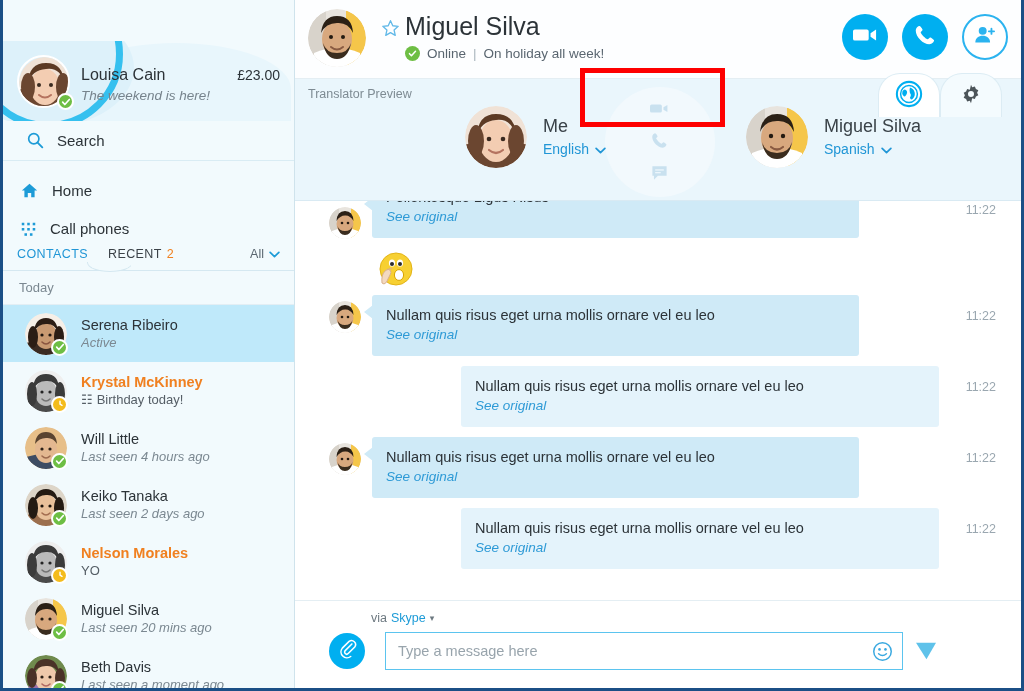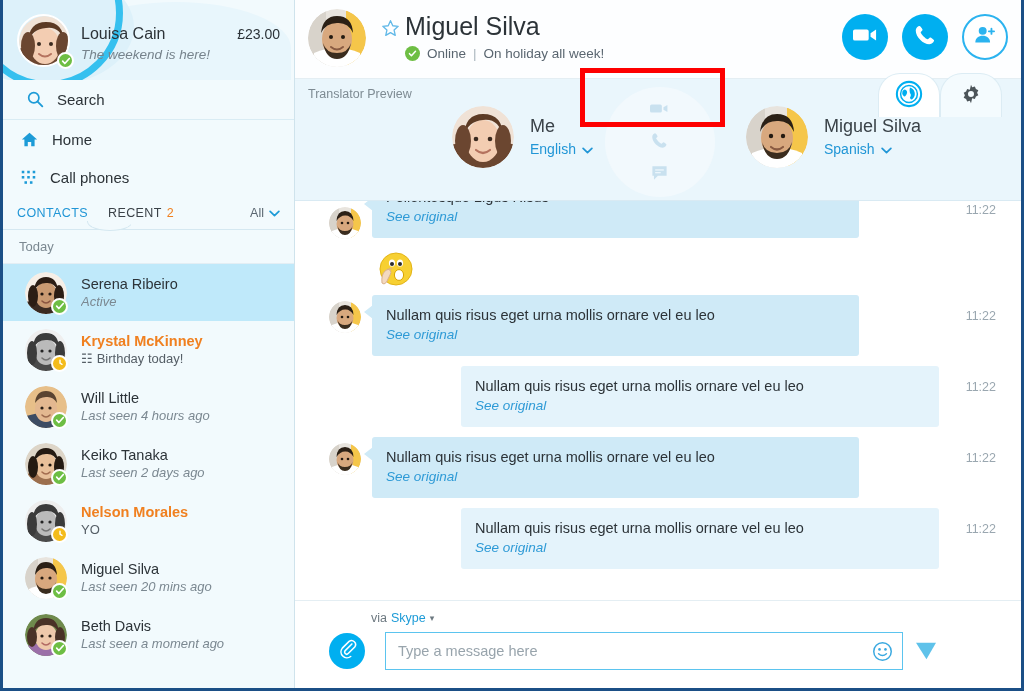--- a/index.html
+++ b/index.html
@@ -25,20 +25,21 @@
     width: 292px; height: 688px;
     background: #f2fafd;
     border-right: 1px solid #cfe3ec;
     overflow: hidden;
   }
   .sb-hero {
     position: relative;
     height: 80px;
     background: #f2fafd;
     overflow: hidden;
+    margin-top: 41px;
   }
   .cloud-arc {
     position: absolute;
     left: -30px; top: -62px;
     width: 150px; height: 150px;
     border-radius: 50%;
     border: 7px solid #35c0ef;
     box-sizing: border-box;
   }
   .cloud-fill {
@@ -90,21 +91,21 @@
     height: 40px;
     display: flex; align-items: center;
     padding-left: 24px;
     border-bottom: 1px solid #d9ecf4;
     cursor: text;
   }
   .sb-search .lbl { font-size: 15px; color: #2c3338; margin-left: 13px; }
 
   .sb-nav-item {
     height: 38px;
-    display: flex; align-items: center;
+    display: flex; align-items: flex-end;
     padding-left: 18px; cursor: pointer;
   }
   .sb-nav-item .lbl { font-size: 15px; color: #2c3338; margin-left: 14px; }
 
   .sb-tabs {
     position: relative;
     height: 34px;
     display: flex; align-items: center;
     padding: 0 14px;
     border-bottom: 1px solid #d5e8f1;
@@ -252,21 +253,21 @@
     width: 110px; height: 110px; border-radius: 50%;
     background: #f2f9fd;
     display: flex; flex-direction: column;
     align-items: center; justify-content: center; gap: 9px;
   }
   .tp-center svg { width: 19px; height: 19px; opacity: .55; }
   .tp-party {
     position: absolute; top: 27px;
     display: flex; align-items: center; gap: 16px;
   }
-  .tp-party.left  { left: 157px; }
+  .tp-party.left  { left: 170px; }
   .tp-party.right { left: 451px; }
   .tp-av { width: 62px; height: 62px; border-radius: 50%; overflow: hidden; }
   .tp-name { font-size: 18px; color: #3a4248; line-height: 24px; }
   .tp-lang {
     font-size: 14px; color: #2196d6; line-height: 22px;
     display: flex; align-items: center; gap: 6px; cursor: pointer;
   }
 
   
   .msgs {

